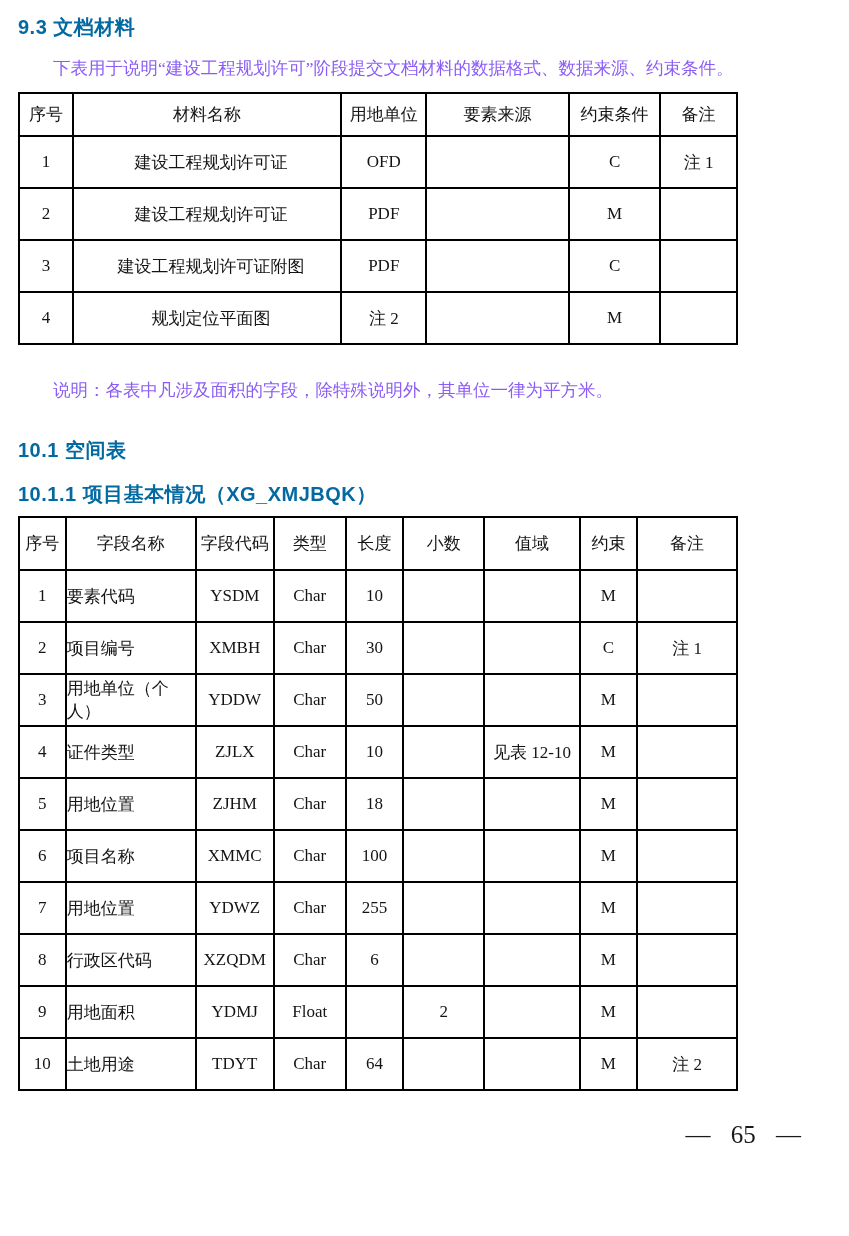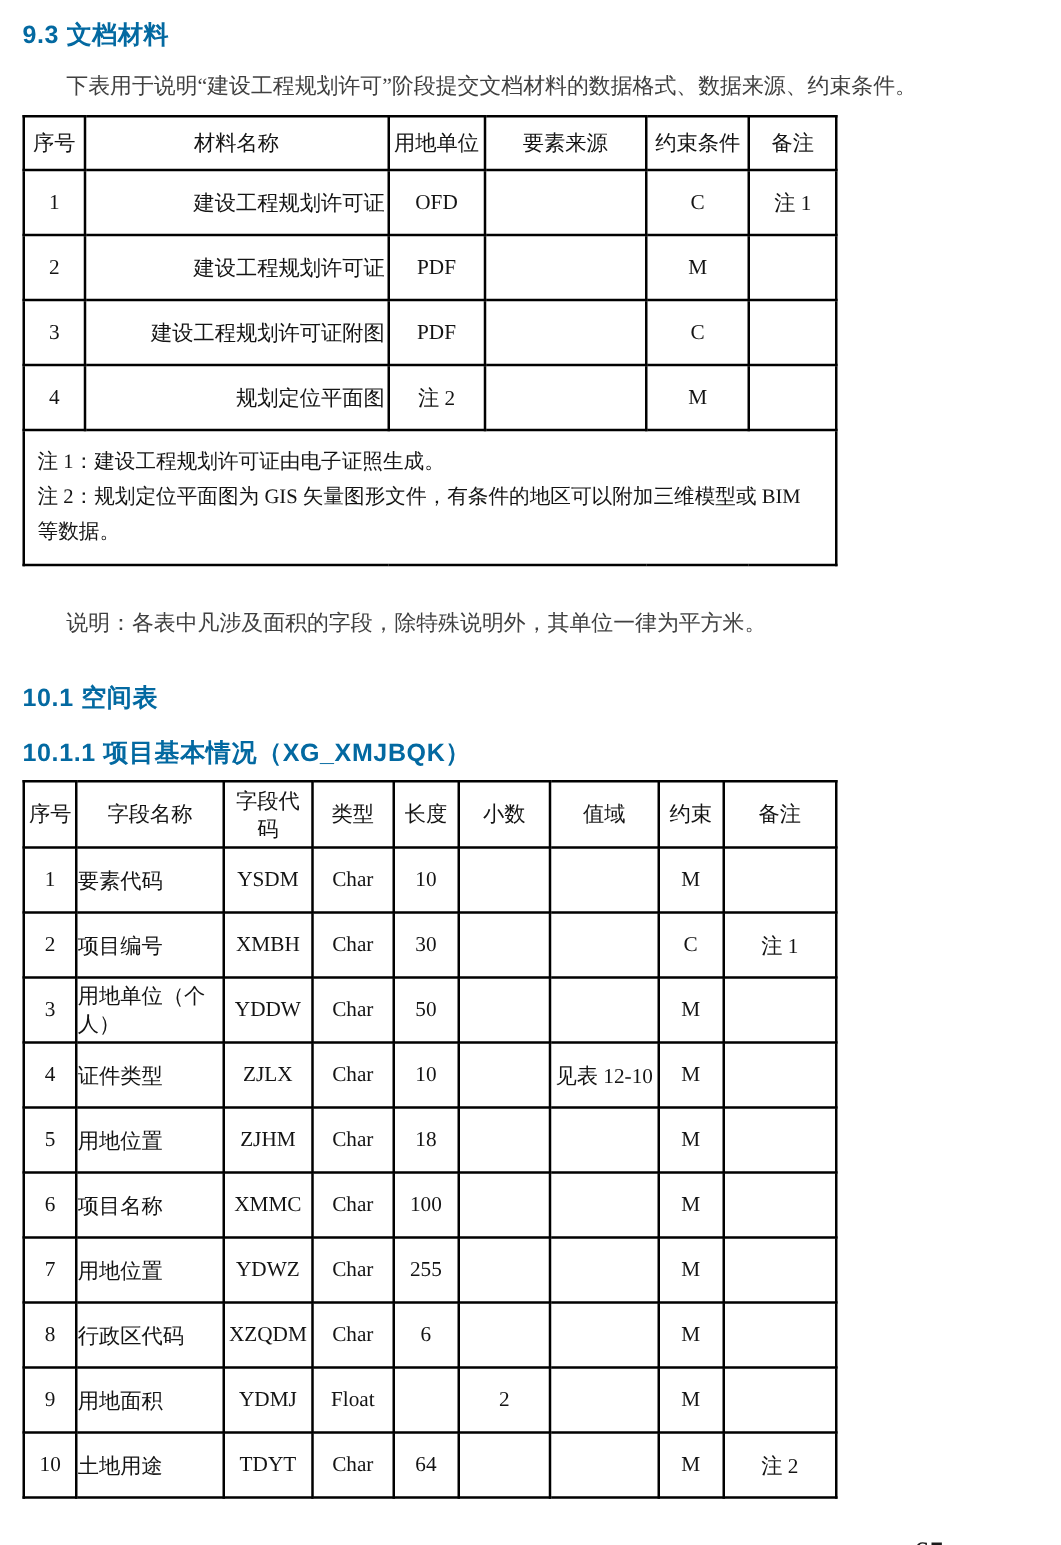--- a/index.html
+++ b/index.html
@@ -22,46 +22,46 @@
   }
   .h-93 { margin-top: 2px; }
   .h-10 { margin-top: 19px; }
   .h-101 { margin-top: 35px; }
   .h-1011 { margin-top: 17px; }
 
   .bodytext {
     font-size: 17.5px;
     line-height: 24px;
     text-indent: 2em;
-    color: #404040;
+    color: #8b5cf6;
   }
   .intro { margin-top: 15px; }
   .shuoming { margin-top: 33px; }
 
   table {
     border-collapse: collapse;
     table-layout: fixed;
-    width: 652px;
+    width: 720px;
     background: #fff;
   }
   th, td {
     border: 2px solid #000;
     text-align: center;
     vertical-align: middle;
     font-size: 17px;
     color: #141414;
     overflow: hidden;
     padding: 0 2px;
   }
   th { font-weight: normal; }
 
   .t1 { margin-top: 12px; }
   .t1 thead tr { height: 43px; }
   .t1 tbody tr { height: 52px; }
-  .t1 tbody tr td:nth-child(2) { text-align: right; padding-left: 10px; }
+  .t1 tbody tr td:nth-child(2) { text-align: center; padding-left: 10px; }
 
   .t2 { margin-top: 8px; }
   .t2 thead tr { height: 53px; }
   .t2 tbody tr { height: 52px; }
   .t2 tbody tr td:nth-child(2) { text-align: left; padding-left: 0; }
 
   td.notes-cell {
     text-align: left;
     padding: 10px 10px 12px 10px;
     height: 76px;
@@ -132,26 +132,20 @@
           <td>C</td>
           <td></td>
         </tr>
         <tr>
           <td>4</td>
           <td>规划定位平面图</td>
           <td>注 2</td>
           <td></td>
           <td>M</td>
           <td></td>
-        </tr>
-        <tr>
-          <td colspan="6" class="notes-cell">
-            <div>注 1：建设工程规划许可证由电子证照生成。</div>
-            <div>注 2：规划定位平面图为 GIS 矢量图形文件，有条件的地区可以附加三维模型或 BIM 等数据。</div>
-          </td>
         </tr>
       </tbody>
     </table>
 
 
   <p class="bodytext shuoming">说明：各表中凡涉及面积的字段，除特殊说明外，其单位一律为平方米。</p>
 
   <div class="heading h-101">10.1 空间表</div>
 
   <div class="heading h-1011">10.1.1 项目基本情况（XG_XMJBQK）</div>

